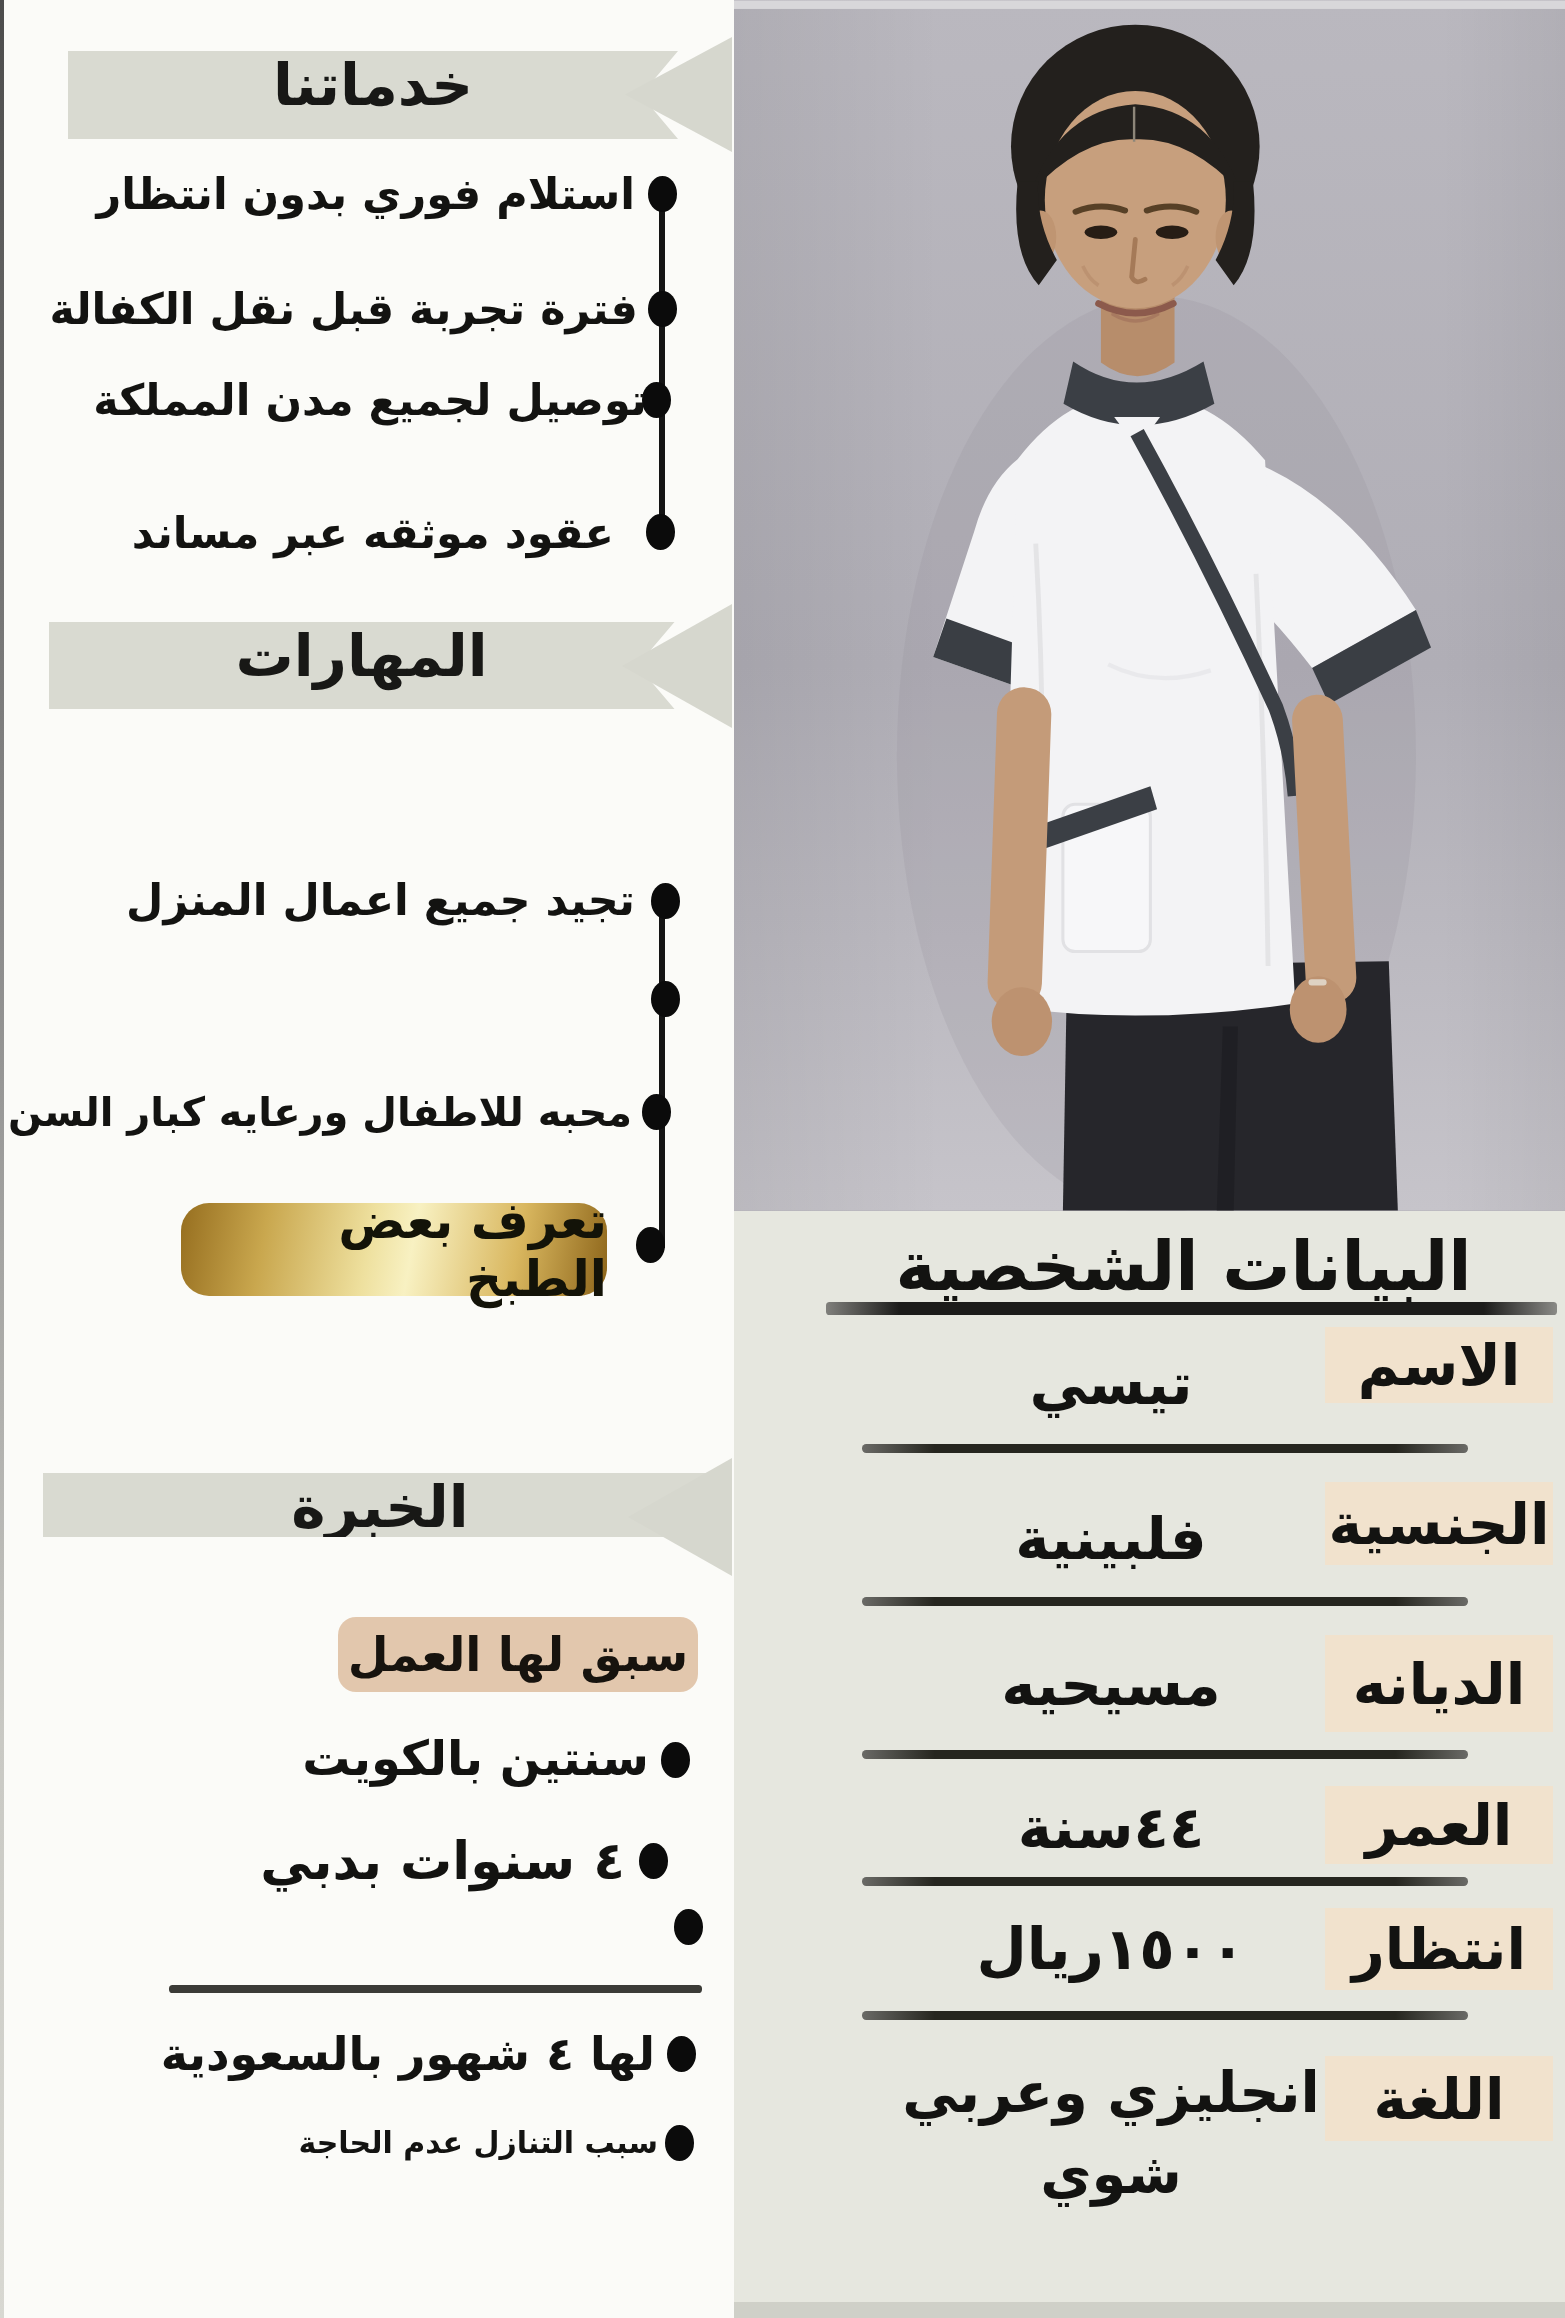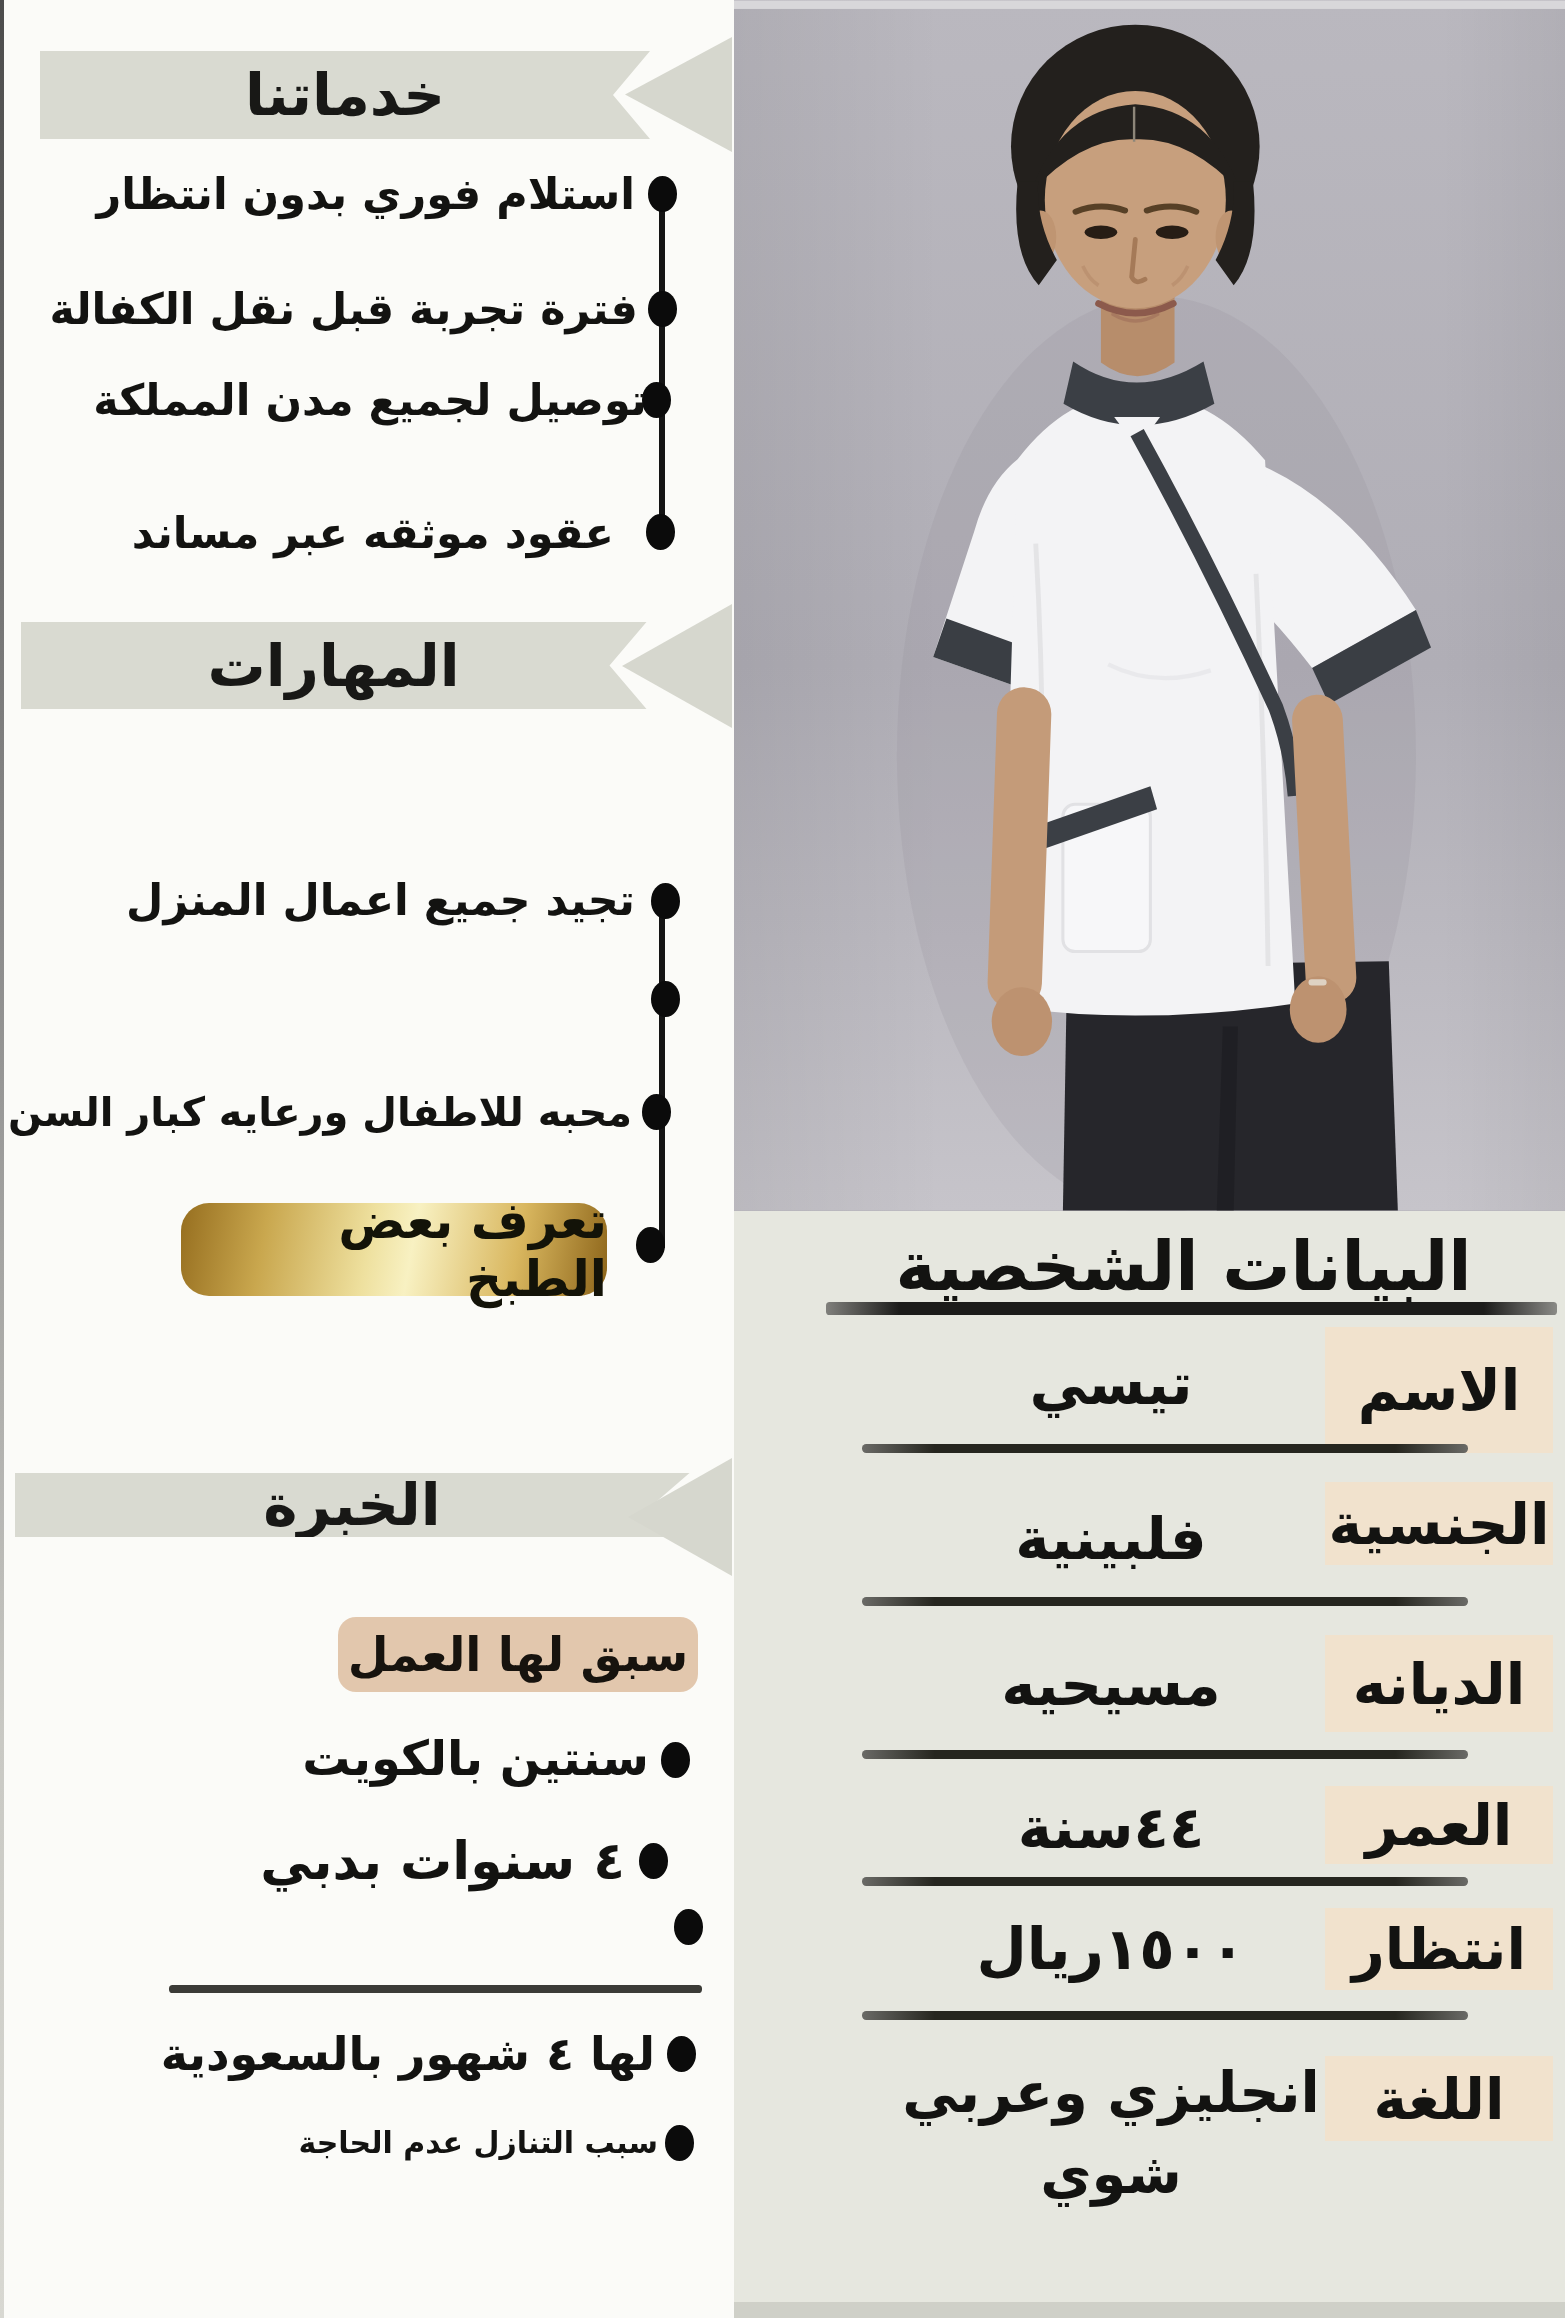--- a/index.html
+++ b/index.html
@@ -1,22 +1,22 @@
 <!DOCTYPE html>
 <html lang="ar" dir="rtl" style="font-size:9.7px"><head>
 <meta charset="utf-8">
 <style>
   html,body{margin:0;padding:0;}
   body{font-family:"DejaVu Sans","Liberation Sans",sans-serif;}
   .page{position:relative;width:1565px;height:2319px;background:#fbfbf8;overflow:hidden;direction:rtl;color:#121210;}
   .edge-line{position:absolute;left:0;top:0;width:4.2px;height:2319px;
     background:linear-gradient(#4c4c4c,#8b8b8b 40%,#c9c9c4 75%,#d8d8d2);}
   
-  .ribbon{position:absolute;background:#d9dad1;display:flex;align-items:center;justify-content:center;
-    clip-path:polygon(0 0,100% 0,calc(100% - 37px) 50%,100% 100%,0 100%);}
+  .ribbon{position:absolute;background:#d9dad1;display:flex;align-items:flex-start;justify-content:center;
+    clip-path:polygon(0 0,100% 0,calc(100% - 37px) 50%,100% 100%,0 100%);margin-left:28px;}
   .ribbon .rtitle{font-size:58px;font-weight:bold;color:#18181六;color:#181816;letter-spacing:1.2px;}
   .tail{position:absolute;background:#d6d7ce;clip-path:polygon(100% 0,0 50%,100% 100%);}
   
   .itm{position:absolute;font-weight:bold;white-space:nowrap;transform:translateY(-50%);color:#131311;}
   .dot{position:absolute;width:29px;height:36px;border-radius:50%;background:#0b0b0b;}
   .vline{position:absolute;width:6px;background:#141414;}
   .hr-left{position:absolute;left:169px;top:1985px;width:533px;height:7.8px;border-radius:3.6px;background:#3b3b37;}
   
   .gold{position:absolute;left:181px;top:1203px;width:426px;height:93px;border-radius:28px;
     background:linear-gradient(100deg,#966e1f 0%,#c9a74e 20%,#eee09e 44%,#f8f1c2 54%,#d9b75f 78%,#8d651a 100%);
@@ -176,21 +176,21 @@
       <ellipse cx="477" cy="1692" rx="50" ry="57" fill="#bd9270"></ellipse>
       <ellipse cx="968" cy="1672" rx="47" ry="55" fill="#bd9270"></ellipse>
       <rect x="952" y="1622" width="30" height="10" rx="5" fill="#e6e2d8" opacity="0.8"></rect>
     </svg>
   </div>
 
   <div class="panel"></div>
   <div class="ptitle">البيانات الشخصية</div>
   <div class="hline"></div>
 
-  <div class="lab" style="top:1327px;height:126px;">
+  <div class="lab" style="top:1327px;height:76px;">
       <span>الاسم</span>
     </div>
   <div class="val" style="top:1384px;">تيسي</div>
   <div class="rline" style="top:1444px;"></div>
 
   <div class="lab" style="top:1482px;height:83px;">
       <span>الجنسية</span>
     </div>
   <div class="val" style="top:1539px;">فلبينية</div>
   <div class="rline" style="top:1597px;"></div>

